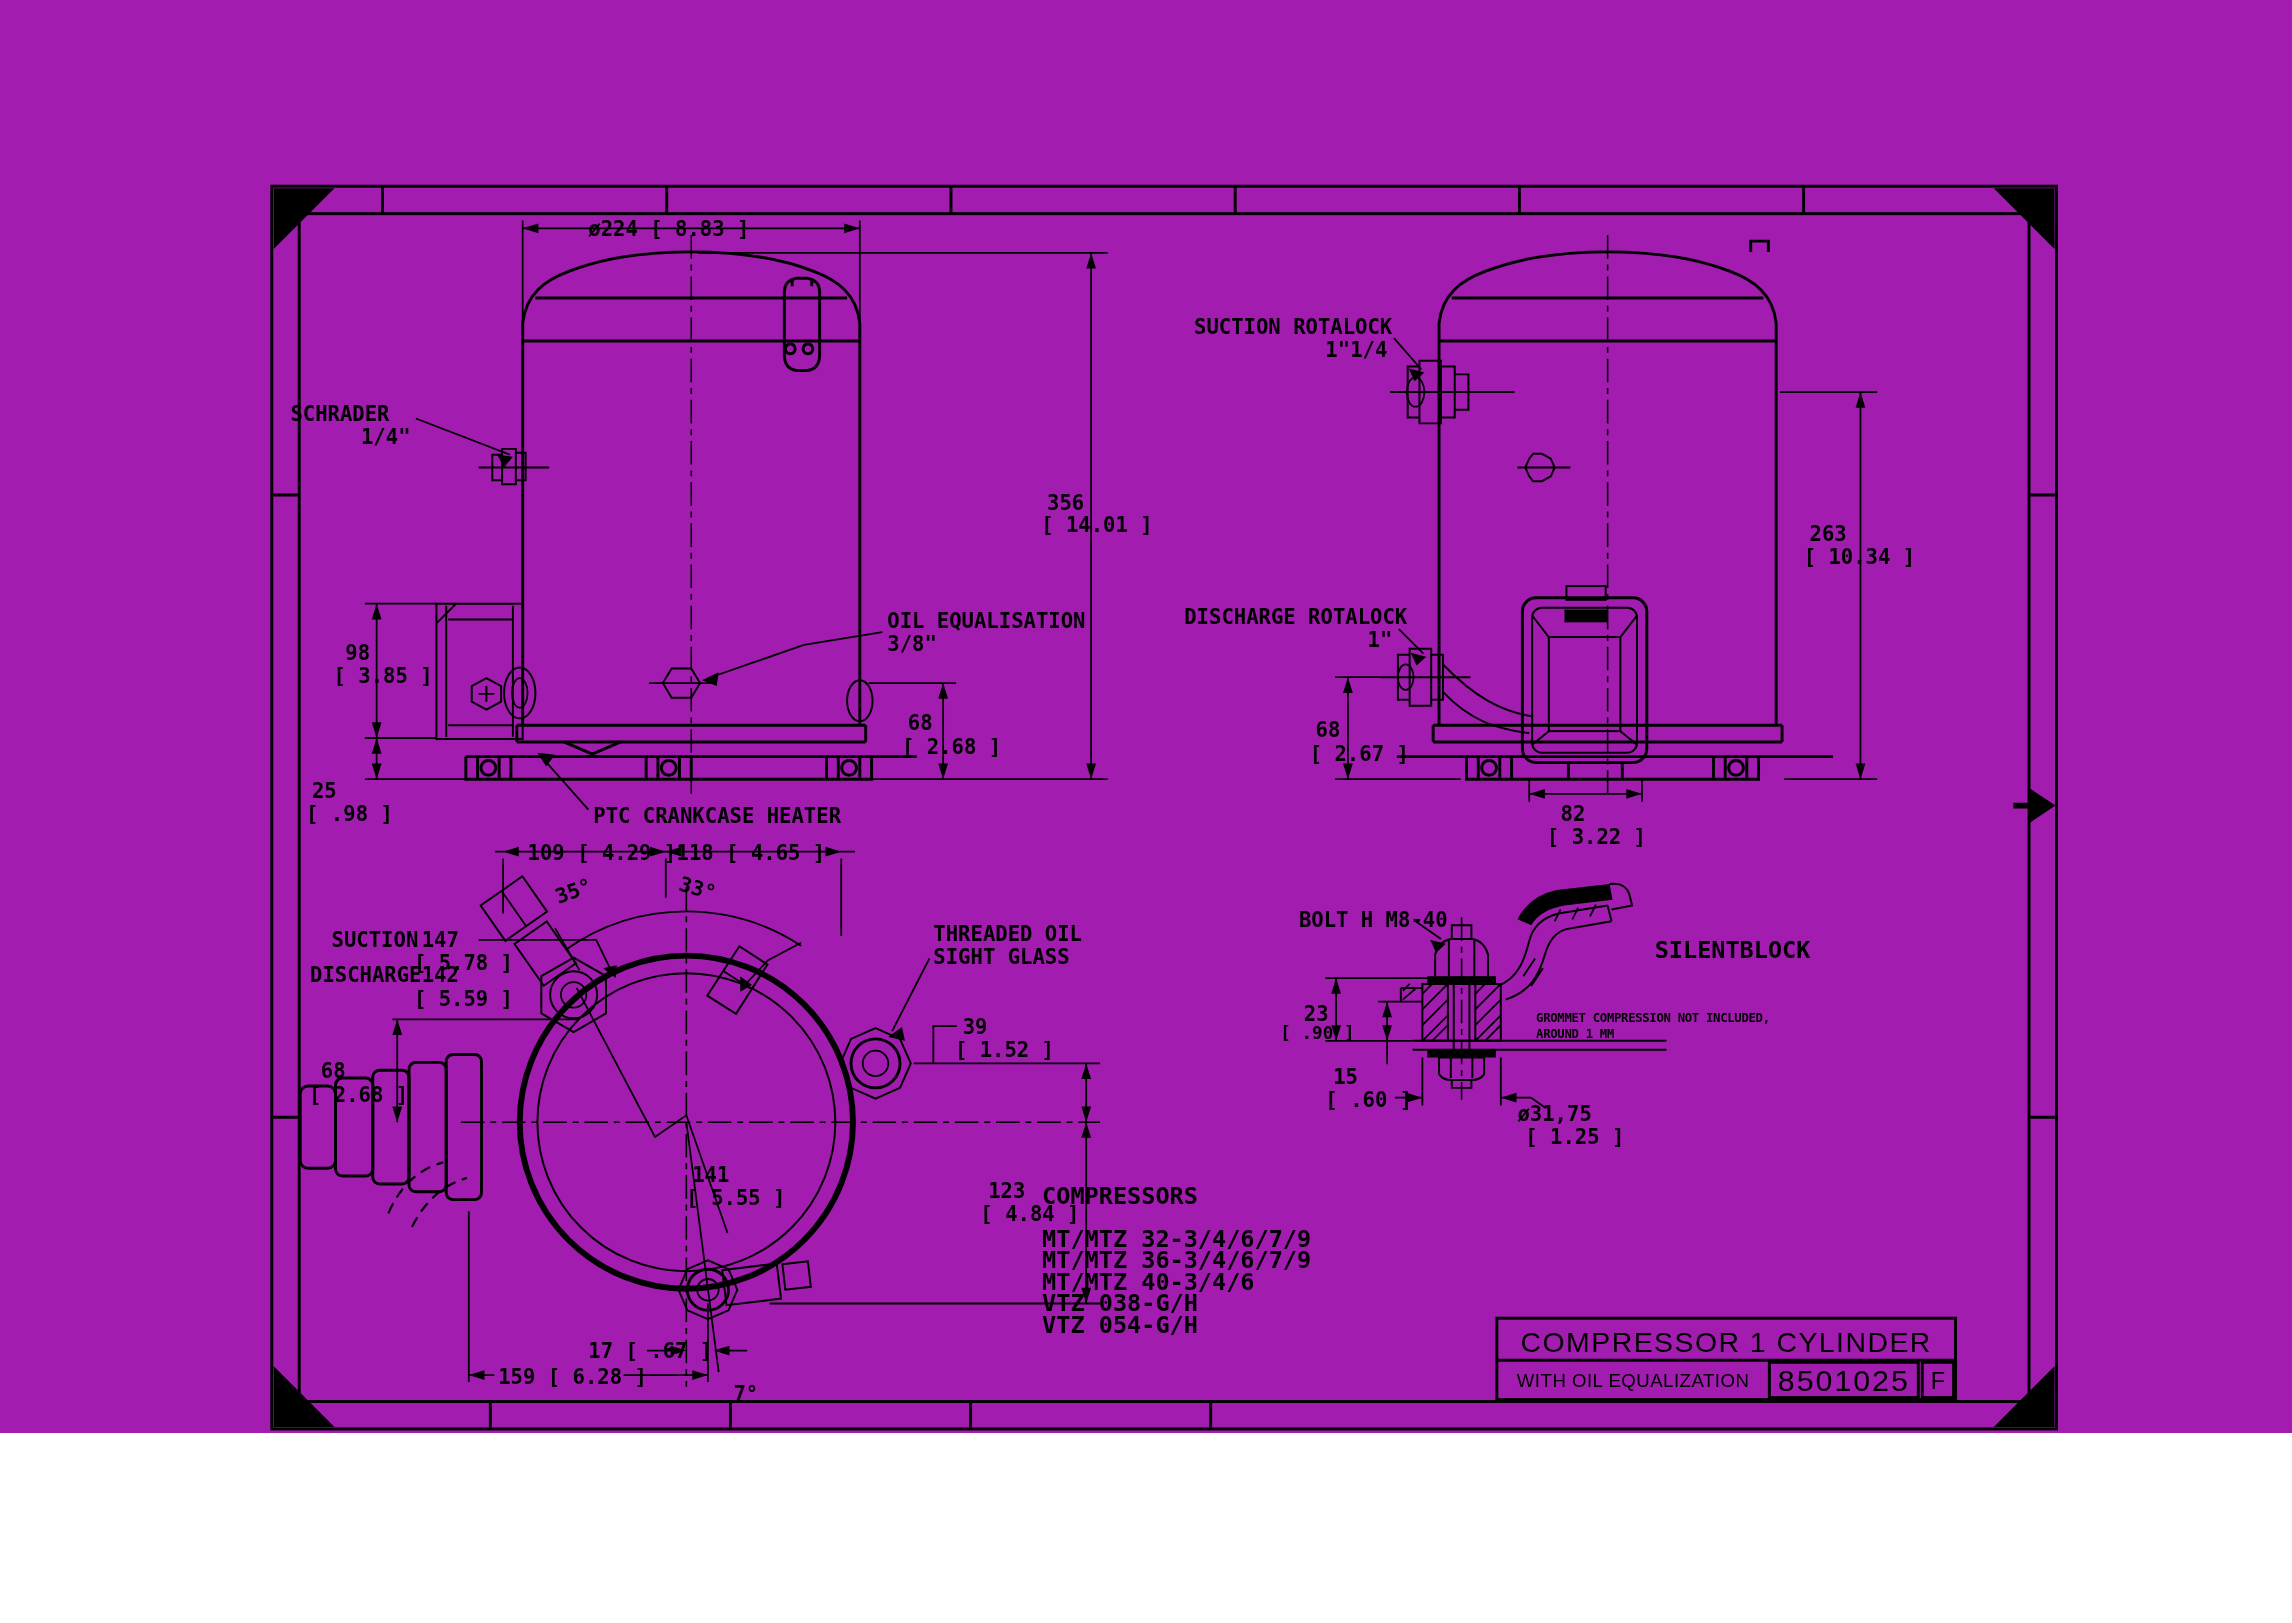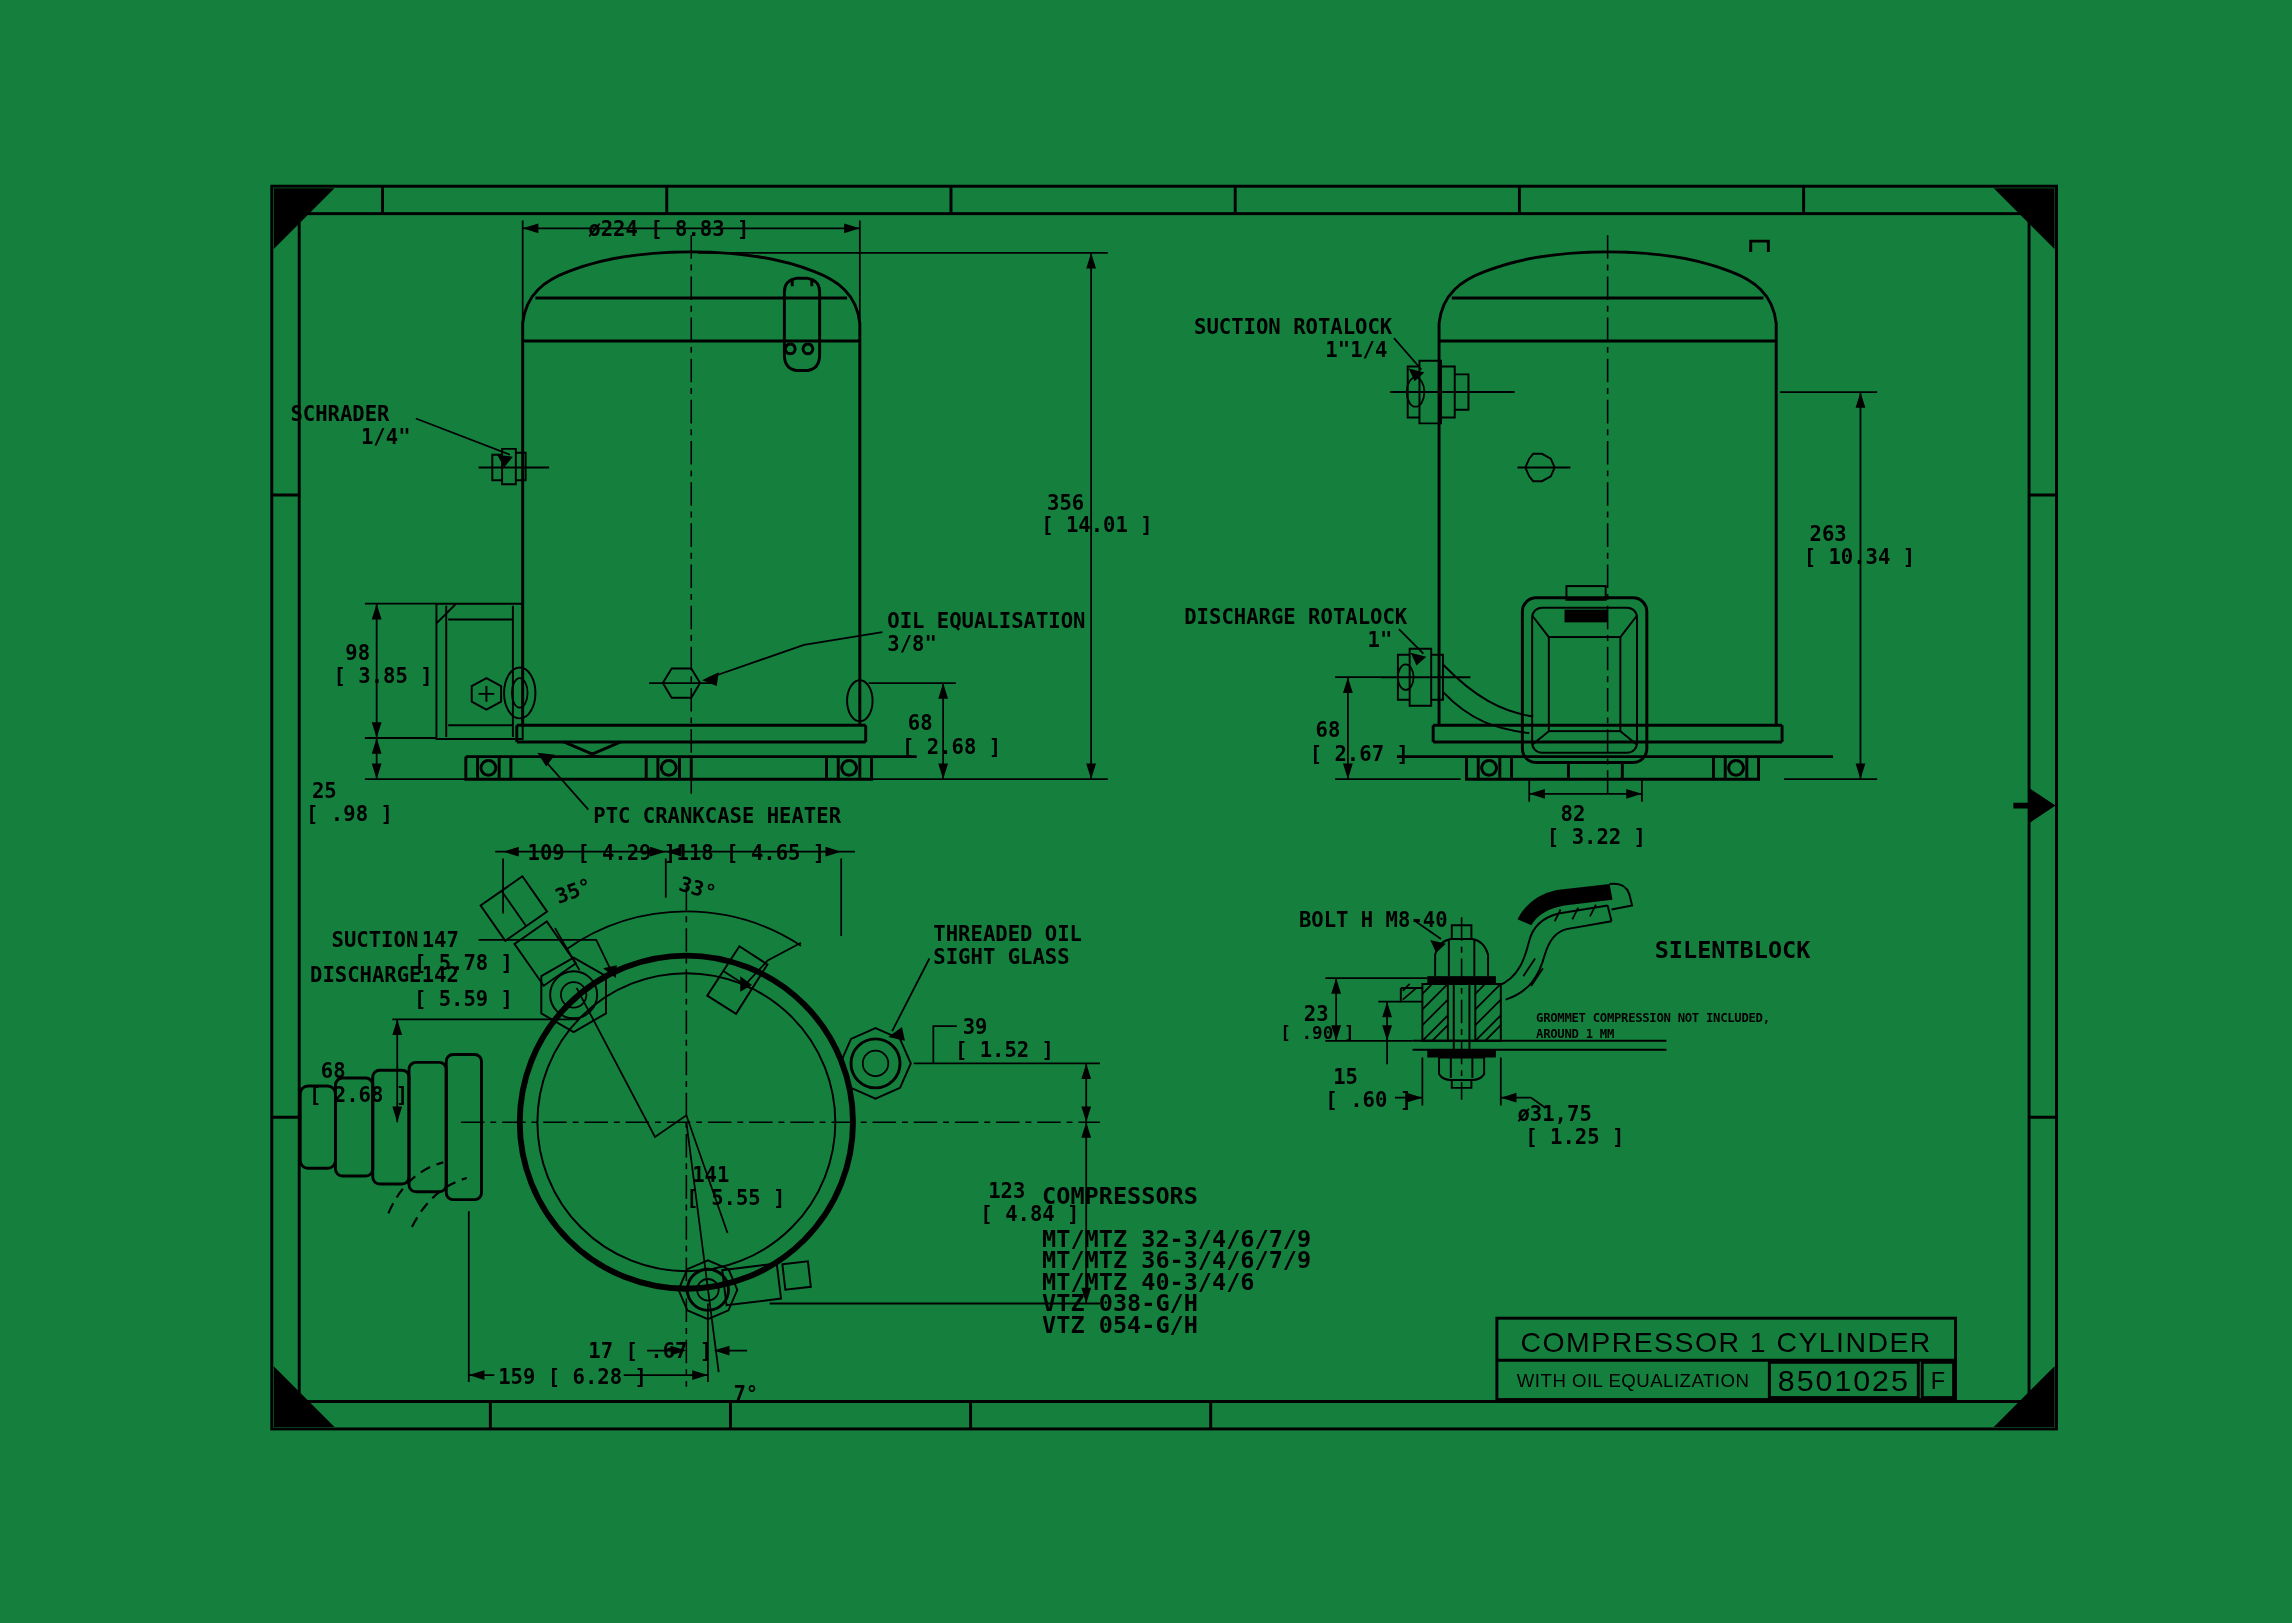--- a/index.html
+++ b/index.html
@@ -1,16 +1,16 @@
 <!DOCTYPE html>
 <html><head>
 <meta charset="utf-8">
 <style>
   html,body{margin:0;padding:0;background:#ffffff;}
-  .sheet{width:2293px;height:1623px;position:relative;background:#15803d;}
+  .sheet{width:2293px;height:1433px;position:relative;background:#a21caf;}
   svg{display:block;width:2293px;height:1623px;}
   path,line,rect,circle,ellipse,polyline,polygon{vector-effect:none;}
   .ln{stroke:#000;fill:none;stroke-width:3;}
   .ln2{stroke:#000;fill:none;stroke-width:2;}
   .hv{stroke:#000;fill:none;stroke-width:6;}
   .thin{stroke:#000;fill:none;stroke-width:1.8;}
   .fil{fill:#000;stroke:none;}
   .cl{stroke:#000;fill:none;stroke-width:1.6;stroke-dasharray:24 6 6 6;}
   .hd{stroke:#000;fill:none;stroke-width:2.2;stroke-dasharray:11 7;}
   .tx{font-family:"DejaVu Sans Mono",monospace;font-weight:700;font-size:21px;fill:#000;}

